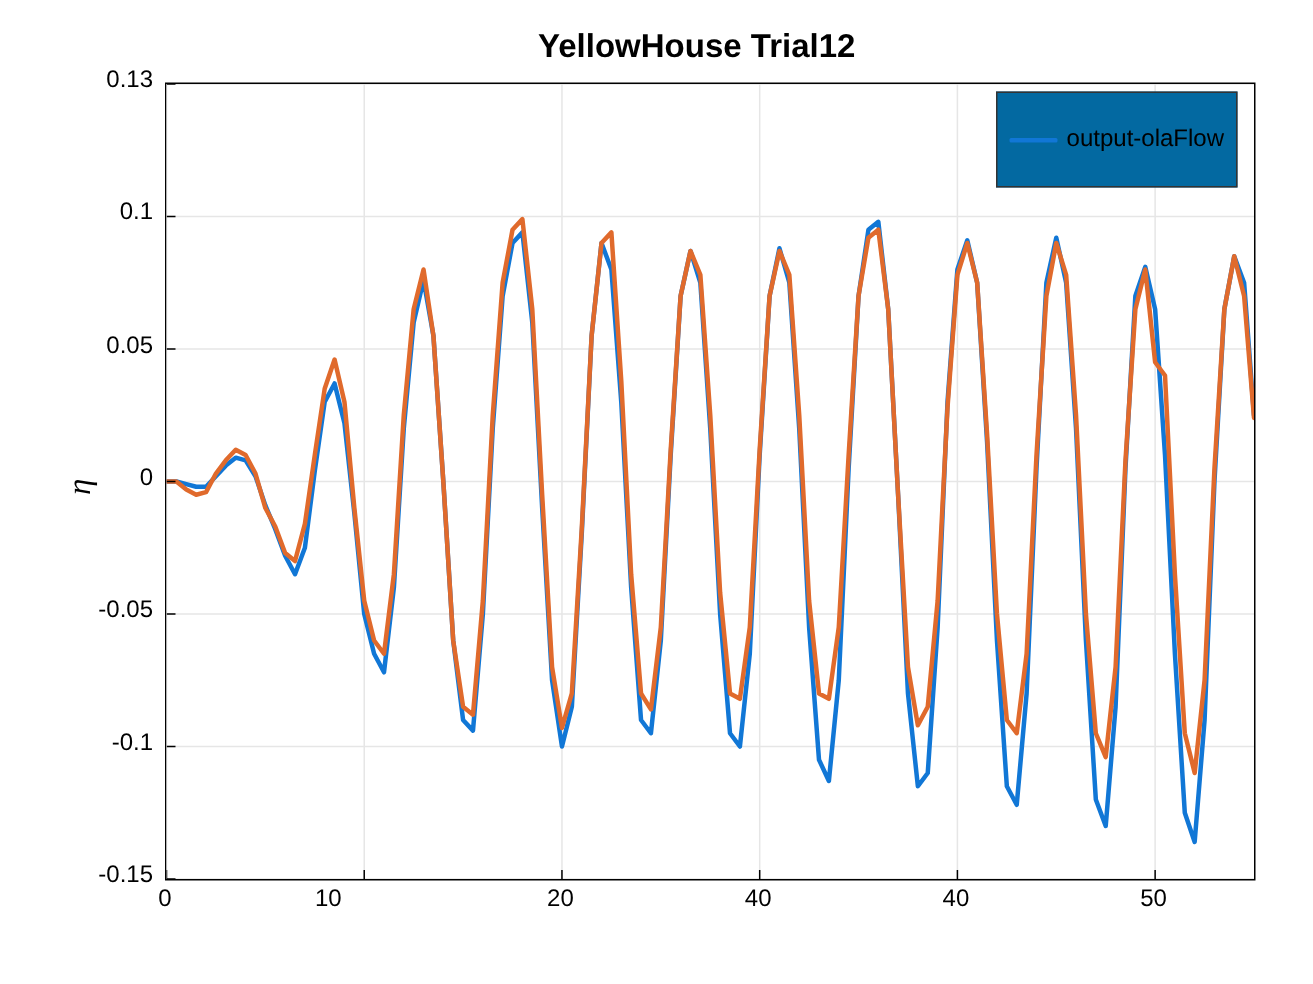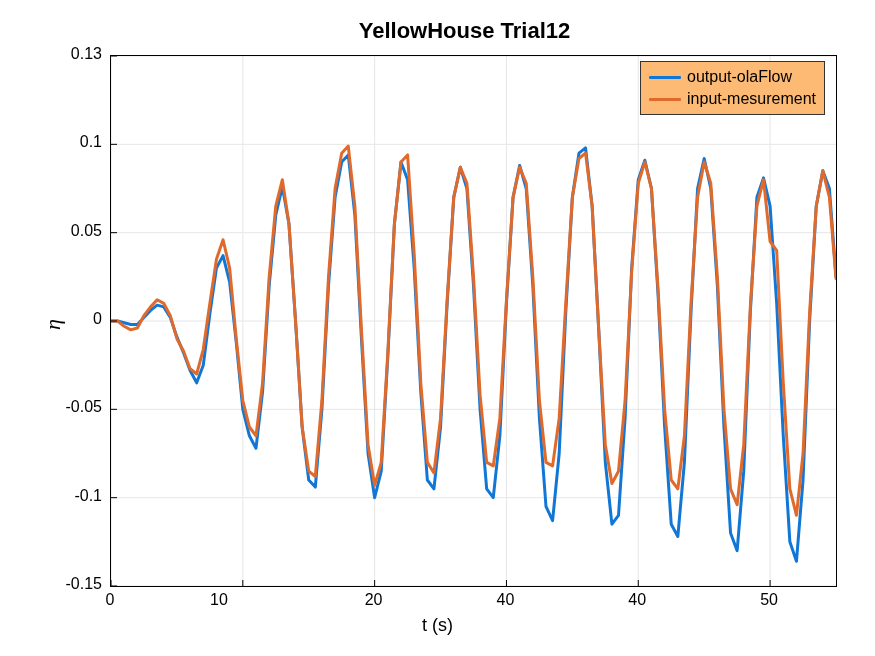--- a/index.html
+++ b/index.html
@@ -45,23 +45,23 @@
     transform: rotate(-90deg);
     transform-origin: left top;
   }
   .tick-label {
     position: absolute;
     font-size: 16px;
     color: #000;
   }
   .legend {
     position: absolute;
-    background: #fdba74;
+    background: #0369a1;
     border: 1px solid #333;
-    padding: 4px 8px;
+    padding: 20px 8px;
     font-size: 16px;
   }
   .legend-row {
     display: flex;
     align-items: center;
     gap: 6px;
     height: 22px;
   }
   .legend-swatch {
     width: 32px;
@@ -104,30 +104,25 @@
         <line x1="0" x2="6" y1="441.6666666666667" y2="441.6666666666667" stroke="#000" stroke-width="1"></line>
         <line x1="0" x2="6" y1="353.33333333333337" y2="353.33333333333337" stroke="#000" stroke-width="1"></line>
         <line x1="0" x2="6" y1="265" y2="265" stroke="#000" stroke-width="1"></line>
         <line x1="0" x2="6" y1="176.66666666666663" y2="176.66666666666663" stroke="#000" stroke-width="1"></line>
         <line x1="0" x2="6" y1="88.33333333333331" y2="88.33333333333331" stroke="#000" stroke-width="1"></line>
         <line x1="0" x2="6" y1="0" y2="0" stroke="#000" stroke-width="1"></line>
       </svg>
   </div>
 
   <div class="ylabel" style="left: 40px; top: 330px;">η</div>
-  <div class="xlabel" style="top: 615px;">t (s)</div>
 
   <div class="legend" id="legend" style="right: 50px; top: 61px;">
       <div class="legend-row">
         <div class="legend-swatch" style="background: rgb(17, 119, 214);"></div>
         <span>output-olaFlow</span>
-      </div>
-      <div class="legend-row">
-        <div class="legend-swatch" style="background: rgb(224, 106, 44);"></div>
-        <span>input-mesurement</span>
       </div>
     </div>
 
 <div class="tick-label" style="left: 95px; top: 591px; width: 30px; text-align: center;">0</div>
     <div class="tick-label" style="left: 210px; top: 591px; width: 30px; text-align: left;">10</div>
     <div class="tick-label" style="left: 358.636px; top: 591px; width: 30px; text-align: center;">20</div>
     <div class="tick-label" style="left: 490.455px; top: 591px; width: 30px; text-align: center;">40</div>
     <div class="tick-label" style="left: 622.273px; top: 591px; width: 30px; text-align: center;">40</div>
     <div class="tick-label" style="left: 754.091px; top: 591px; width: 30px; text-align: center;">50</div>
     <div class="tick-label" style="right: 773px; top: 575px; text-align: right; margin-left: 20px;">-0.15</div>

